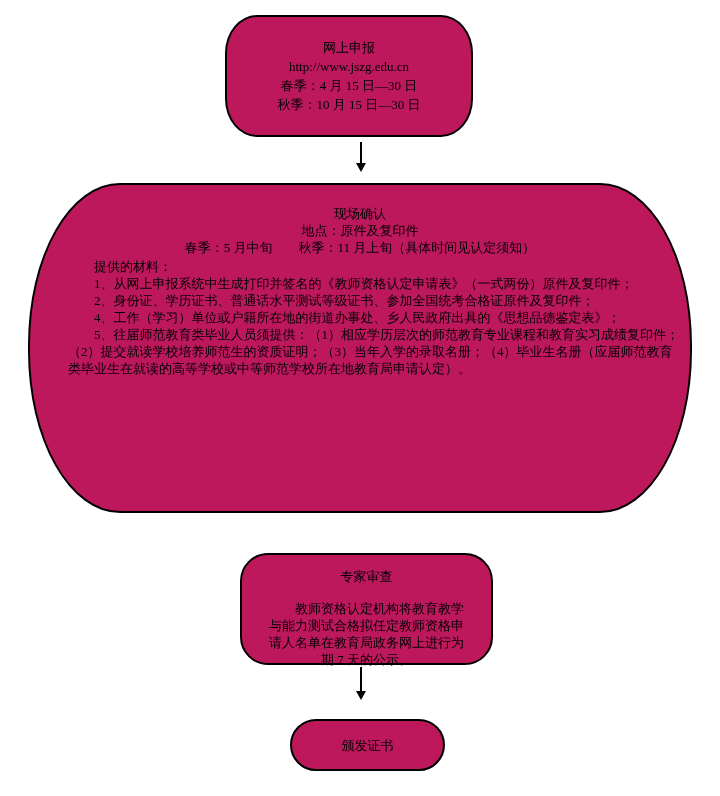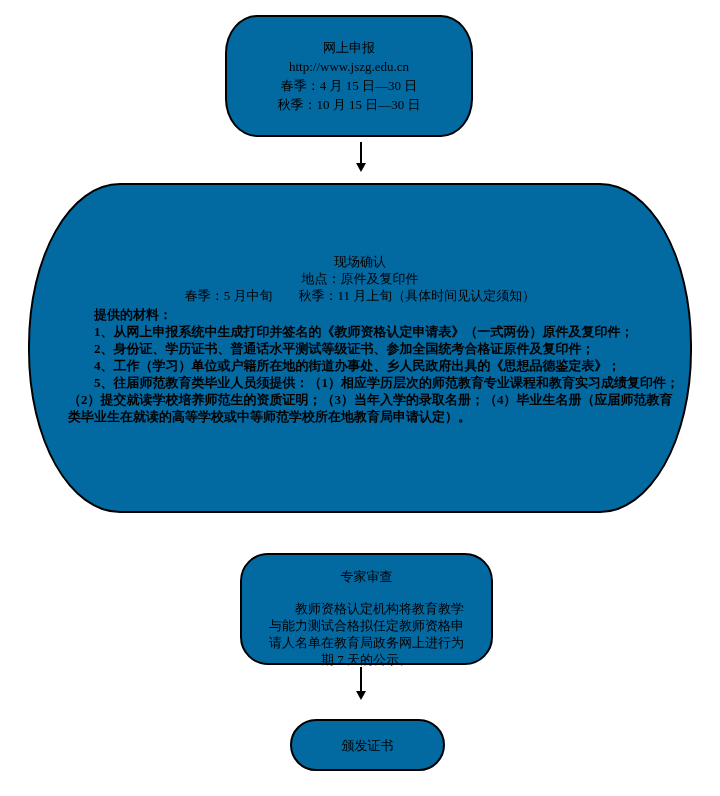--- a/index.html
+++ b/index.html
@@ -3,39 +3,39 @@
 <meta charset="utf-8">
 <style>
   html,body{margin:0;padding:0;}
   body{
     width:720px;height:796px;position:relative;background:#ffffff;
     font-family:"Liberation Serif","DejaVu Serif",serif;
     color:#000000;
   }
   .canvas{position:absolute;inset:0;}
   .node{
-    position:absolute;border:2px solid #000000;background:#0369a1;
+    position:absolute;border:2px solid #000000;background:#be185d;
     box-sizing:border-box;font-size:13px;line-height:17px;
   }
   .c{text-align:center;}
   
   .node1{
     left:225px;top:15px;width:248px;height:122px;
     border-radius:32px / 38px;
     display:flex;flex-direction:column;justify-content:center;
     line-height:19px;
   }
   
   .node2{
     left:28px;top:183px;width:664px;height:330px;
     border-radius:92px / 162px;
-    padding:68px 6px 0 6px;
+    padding:20px 6px 0 6px;
   }
   .node2 .schedule{white-space:pre-wrap;}
-  .materials{margin-top:2px;padding:0 0 0 32px;font-weight:bold;}
+  .materials{margin-top:2px;padding:0 0 0 32px;}
   .materials p{margin:0;text-indent:2em;text-align:left;}
   
   .node3{
     left:240px;top:553px;width:253px;height:112px;
     border-radius:28px;
     padding:13px 10px 1px 10px;
   }
   .node3 .body{margin:15px;text-indent:2em;text-align:center;}
   
   .node4{

